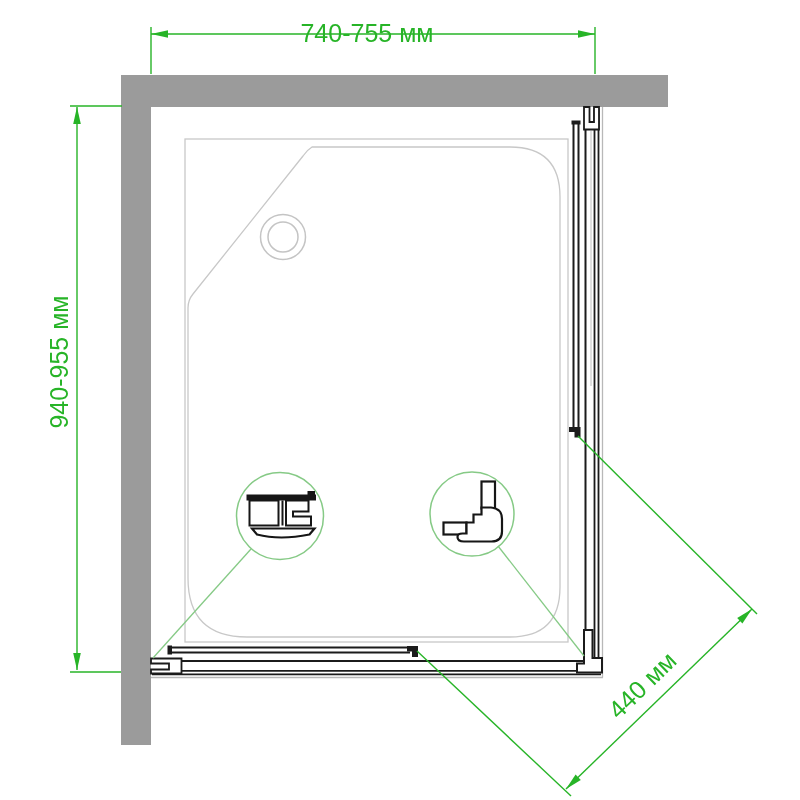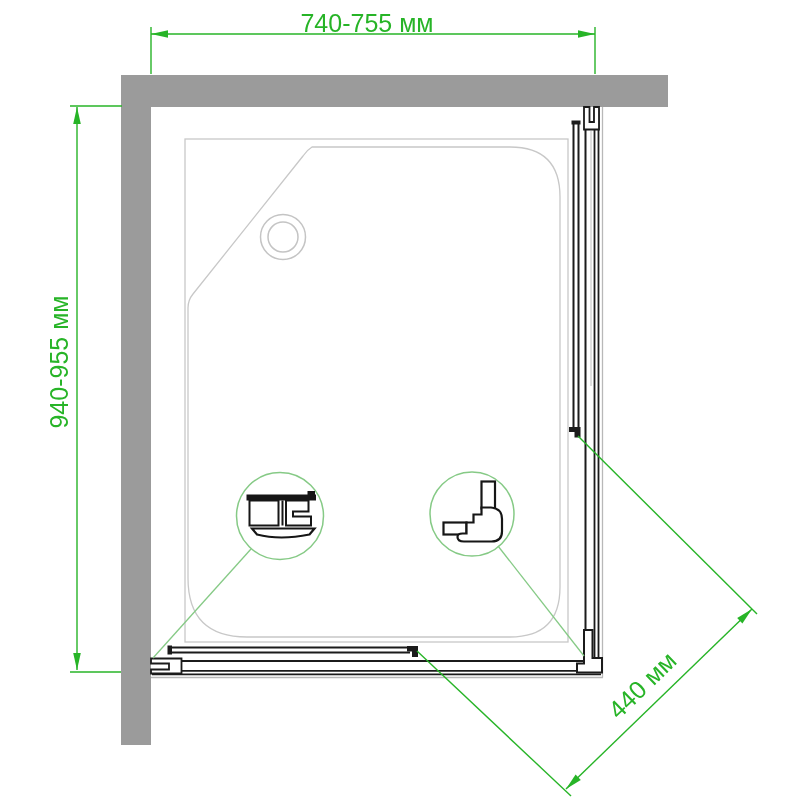--- a/index.html
+++ b/index.html
@@ -14,21 +14,21 @@
   .dim-label{
     position:absolute;
     color:#27b427;
     font-size:25px;
     line-height:28px;
     height:28px;
     text-align:center;
     white-space:nowrap;
     user-select:none;
   }
-  .dim-label.top{left:297px;top:9px;width:140px;}
+  .dim-label.top{left:297px;top:19px;width:140px;}
   .dim-label.left{
     left:-16px;top:348px;width:150px;
     transform:rotate(-90deg);
     transform-origin:center center;
   }
   .dim-label.diag{
     left:587px;top:671px;width:110px;
     transform:rotate(-44deg);
     transform-origin:center center;
   }

